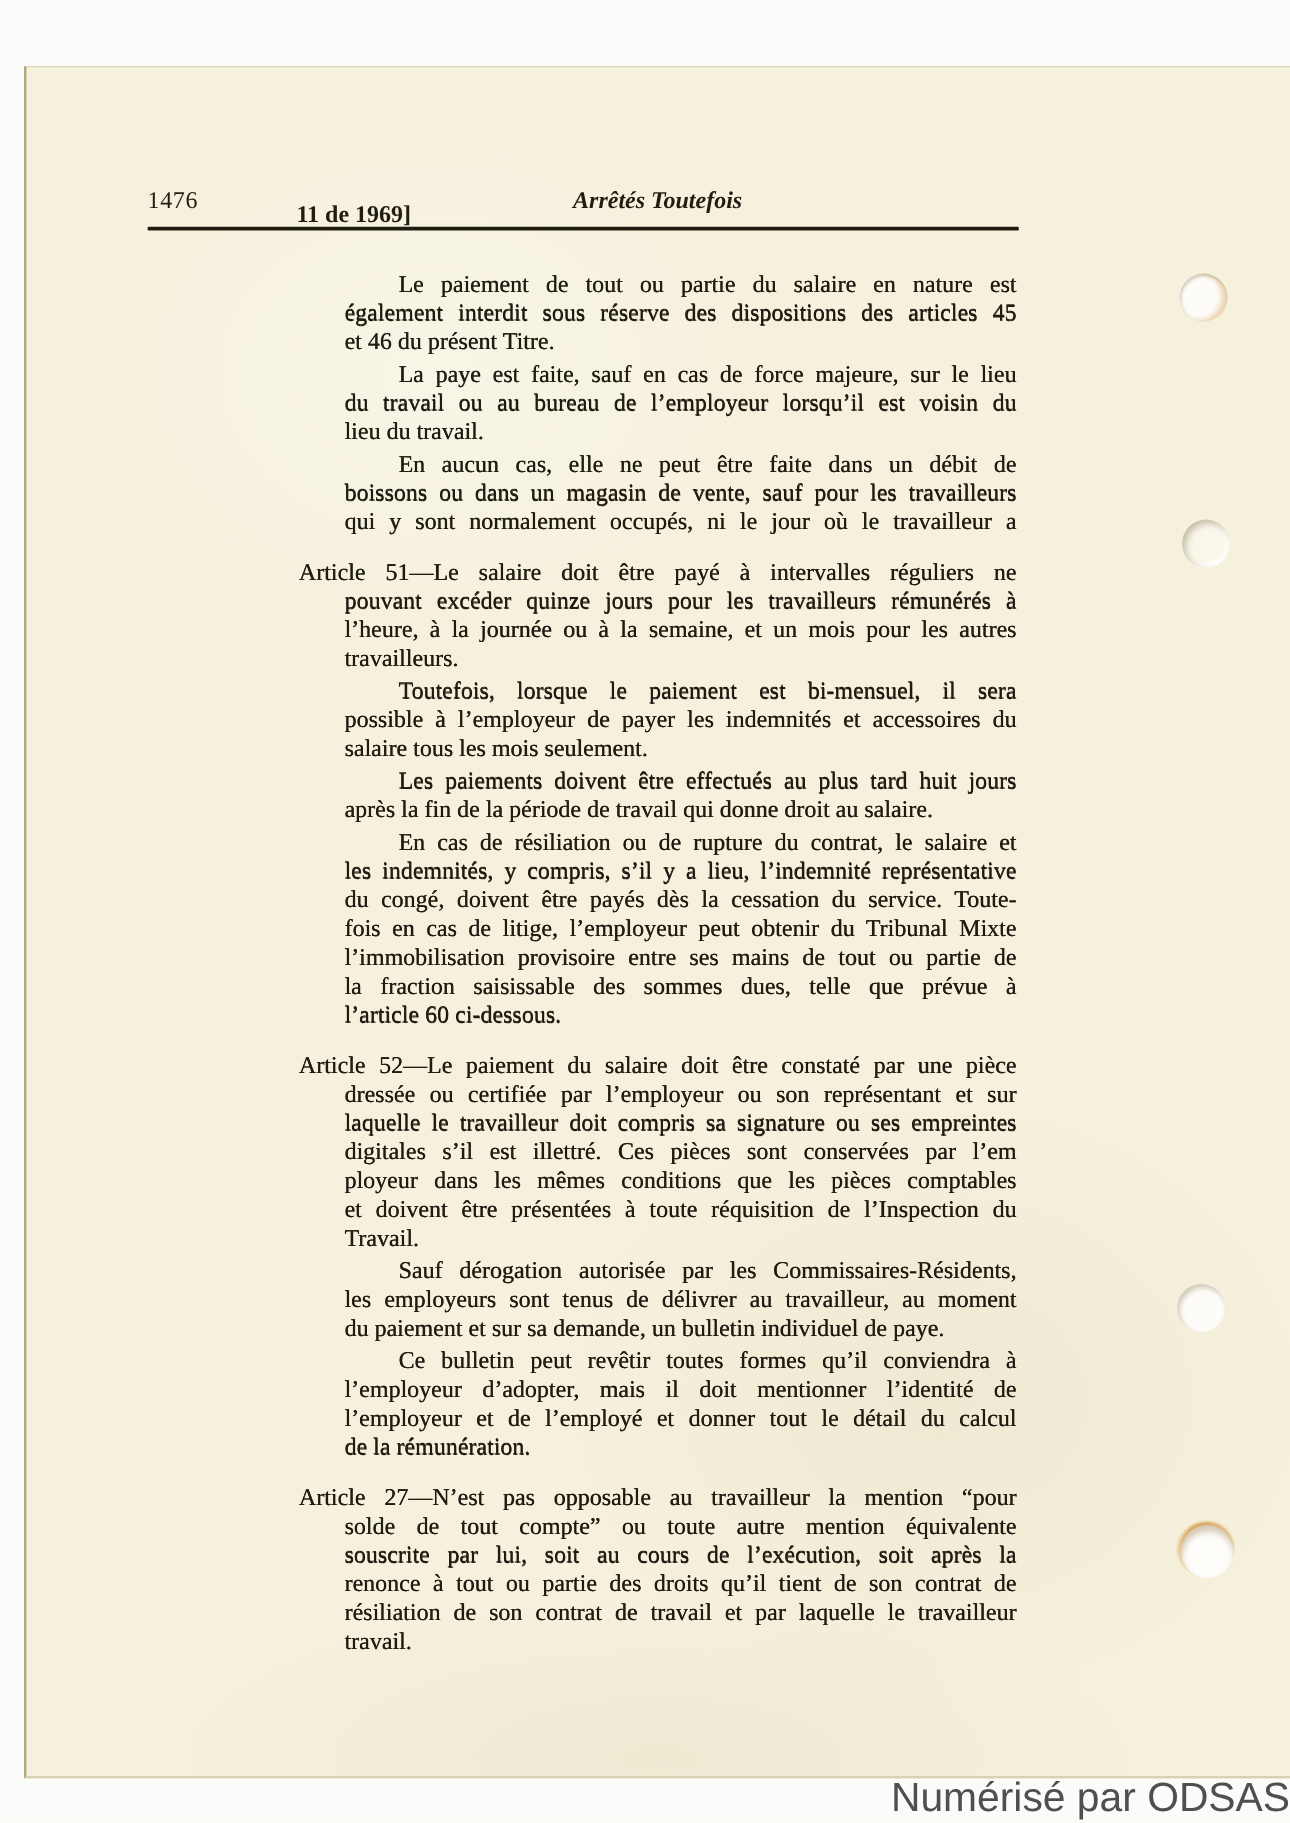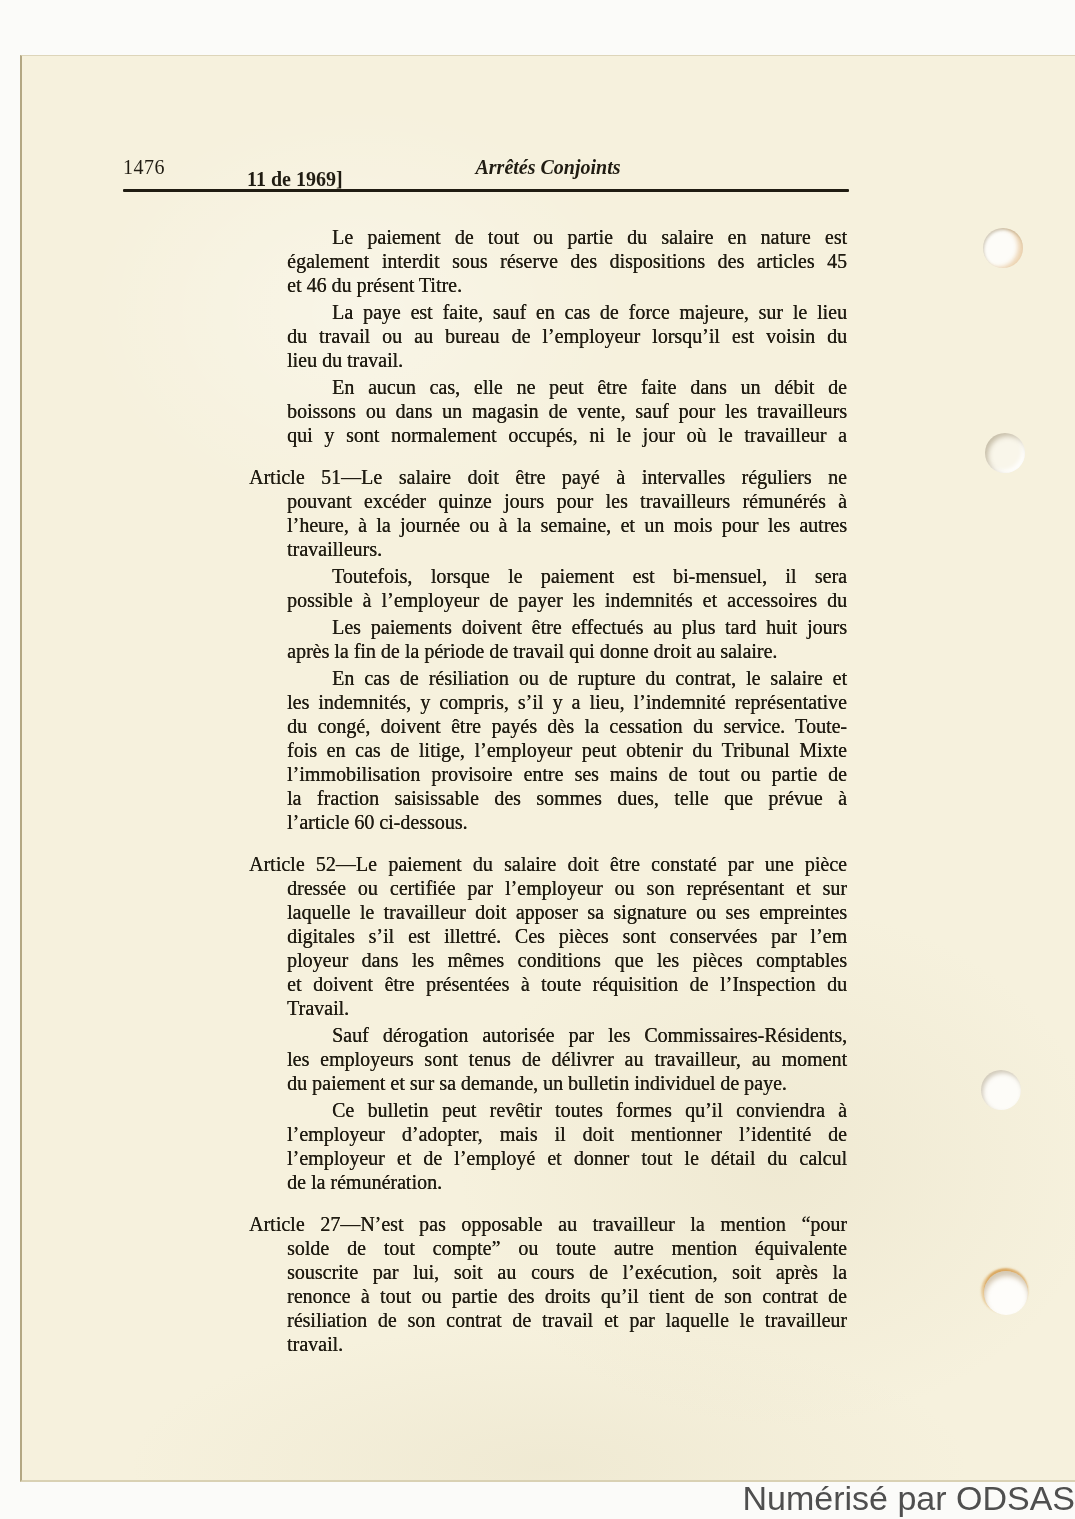--- a/index.html
+++ b/index.html
@@ -68,21 +68,21 @@
 </head>
 <body>
 
 <div class="canvas">
 
   <div class="page">
 
     <div class="header">
       <span class="pgnum">1476</span>
       <span class="issue">11 de 1969]</span>
-      <span class="running-title">Arrêtés Conjoints</span>
+      <span class="running-title">Arrêtés Toutefois</span>
     </div>
 
     <div class="rule"></div>
 
     <div class="content" id="body-text">
         <div class="para plain">
           <div class="line first">Le paiement de tout ou partie du salaire en nature est</div>
           <div class="line">également interdit sous réserve des dispositions des articles 45</div>
           <div class="line last">et 46 du présent Titre.</div>
         </div>
@@ -98,38 +98,39 @@
         </div>
         <div class="para article">
           <div class="line first">Article 51—Le salaire doit être payé à intervalles réguliers ne</div>
           <div class="line">pouvant excéder quinze jours pour les travailleurs rémunérés à</div>
           <div class="line">l’heure, à la journée ou à la semaine, et un mois pour les autres</div>
           <div class="line last">travailleurs.</div>
         </div>
         <div class="para plain">
           <div class="line first">Toutefois, lorsque le paiement est bi-mensuel, il sera</div>
           <div class="line">possible à l’employeur de payer les indemnités et accessoires du</div>
+          <div class="line last">salaire tous les mois seulement.</div>
         </div>
         <div class="para plain">
           <div class="line first">Les paiements doivent être effectués au plus tard huit jours</div>
           <div class="line last">après la fin de la période de travail qui donne droit au salaire.</div>
         </div>
         <div class="para plain">
           <div class="line first">En cas de résiliation ou de rupture du contrat, le salaire et</div>
           <div class="line">les indemnités, y compris, s’il y a lieu, l’indemnité représentative</div>
           <div class="line">du congé, doivent être payés dès la cessation du service. Toute-</div>
           <div class="line">fois en cas de litige, l’employeur peut obtenir du Tribunal Mixte</div>
           <div class="line">l’immobilisation provisoire entre ses mains de tout ou partie de</div>
           <div class="line">la fraction saisissable des sommes dues, telle que prévue à</div>
           <div class="line last">l’article 60 ci-dessous.</div>
         </div>
         <div class="para article">
           <div class="line first">Article 52—Le paiement du salaire doit être constaté par une pièce</div>
           <div class="line">dressée ou certifiée par l’employeur ou son représentant et sur</div>
-          <div class="line">laquelle le travailleur doit apposer sa signature ou ses empreintes</div>
+          <div class="line">laquelle le travailleur doit compris sa signature ou ses empreintes</div>
           <div class="line">digitales s’il est illettré. Ces pièces sont conservées par l’em</div>
           <div class="line">ployeur dans les mêmes conditions que les pièces comptables</div>
           <div class="line">et doivent être présentées à toute réquisition de l’Inspection du</div>
           <div class="line last">Travail.</div>
         </div>
         <div class="para plain">
           <div class="line first">Sauf dérogation autorisée par les Commissaires-Résidents,</div>
           <div class="line">les employeurs sont tenus de délivrer au travailleur, au moment</div>
           <div class="line last">du paiement et sur sa demande, un bulletin individuel de paye.</div>
         </div>

